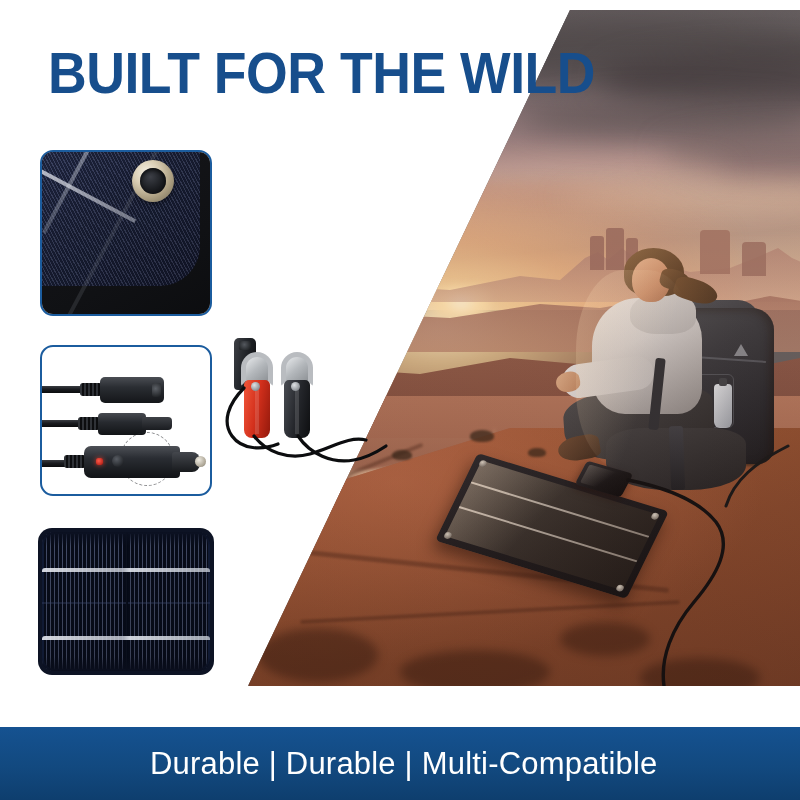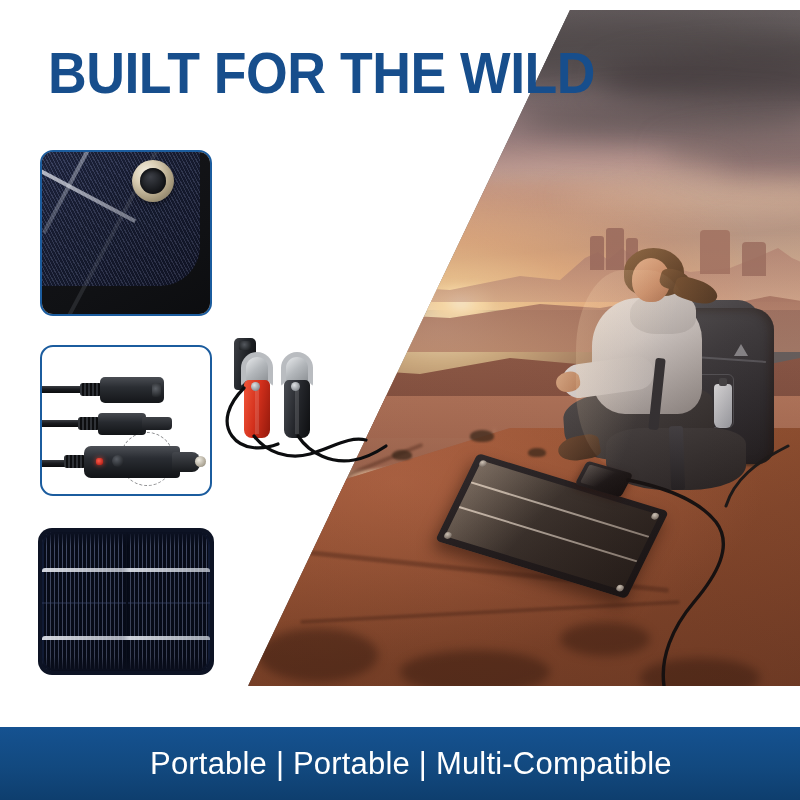--- a/index.html
+++ b/index.html
@@ -703,16 +703,16 @@
       <div class="p3-hseam"></div>
       <div class="p3-vseam"></div>
       <div class="p3-bus b1"></div>
       <div class="p3-bus b2"></div>
       <div class="p3-edge-top"></div>
       <div class="p3-edge-bot"></div>
     </div>
   </div>
 
   <div class="banner">
-    <div class="banner-text">Portable | Portable | Multi-Compatible</div>
+    <div class="banner-text">Durable | Durable | Multi-Compatible</div>
   </div>
 
 </div>
 
 </body></html>

